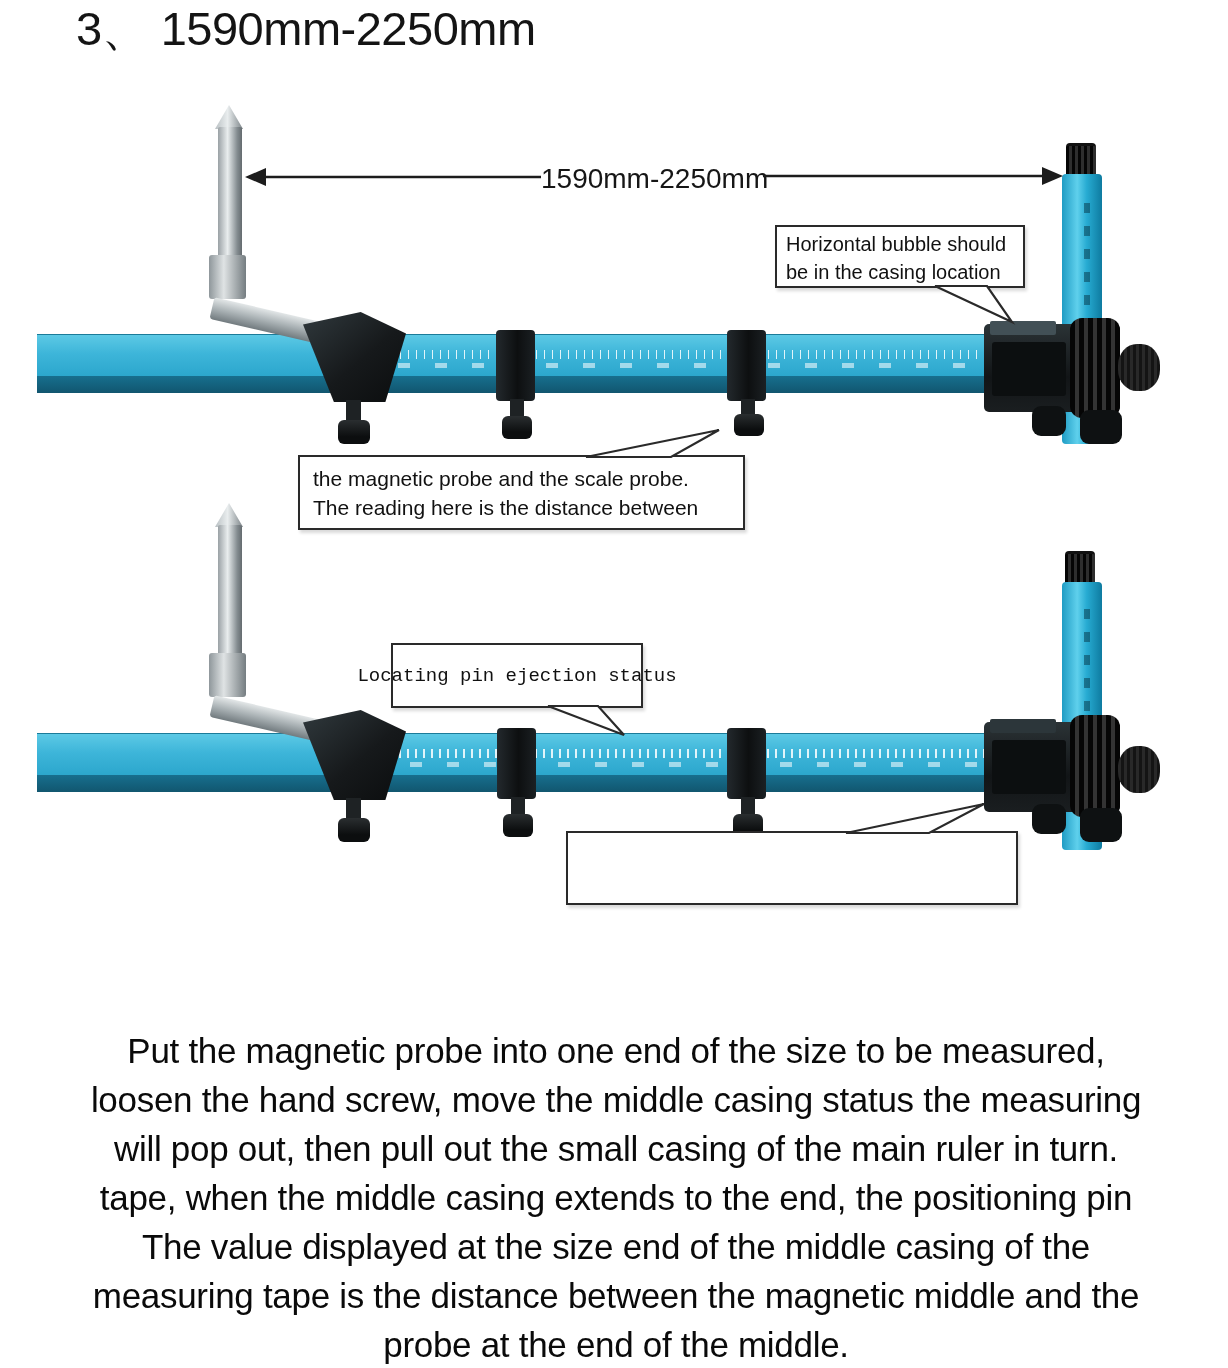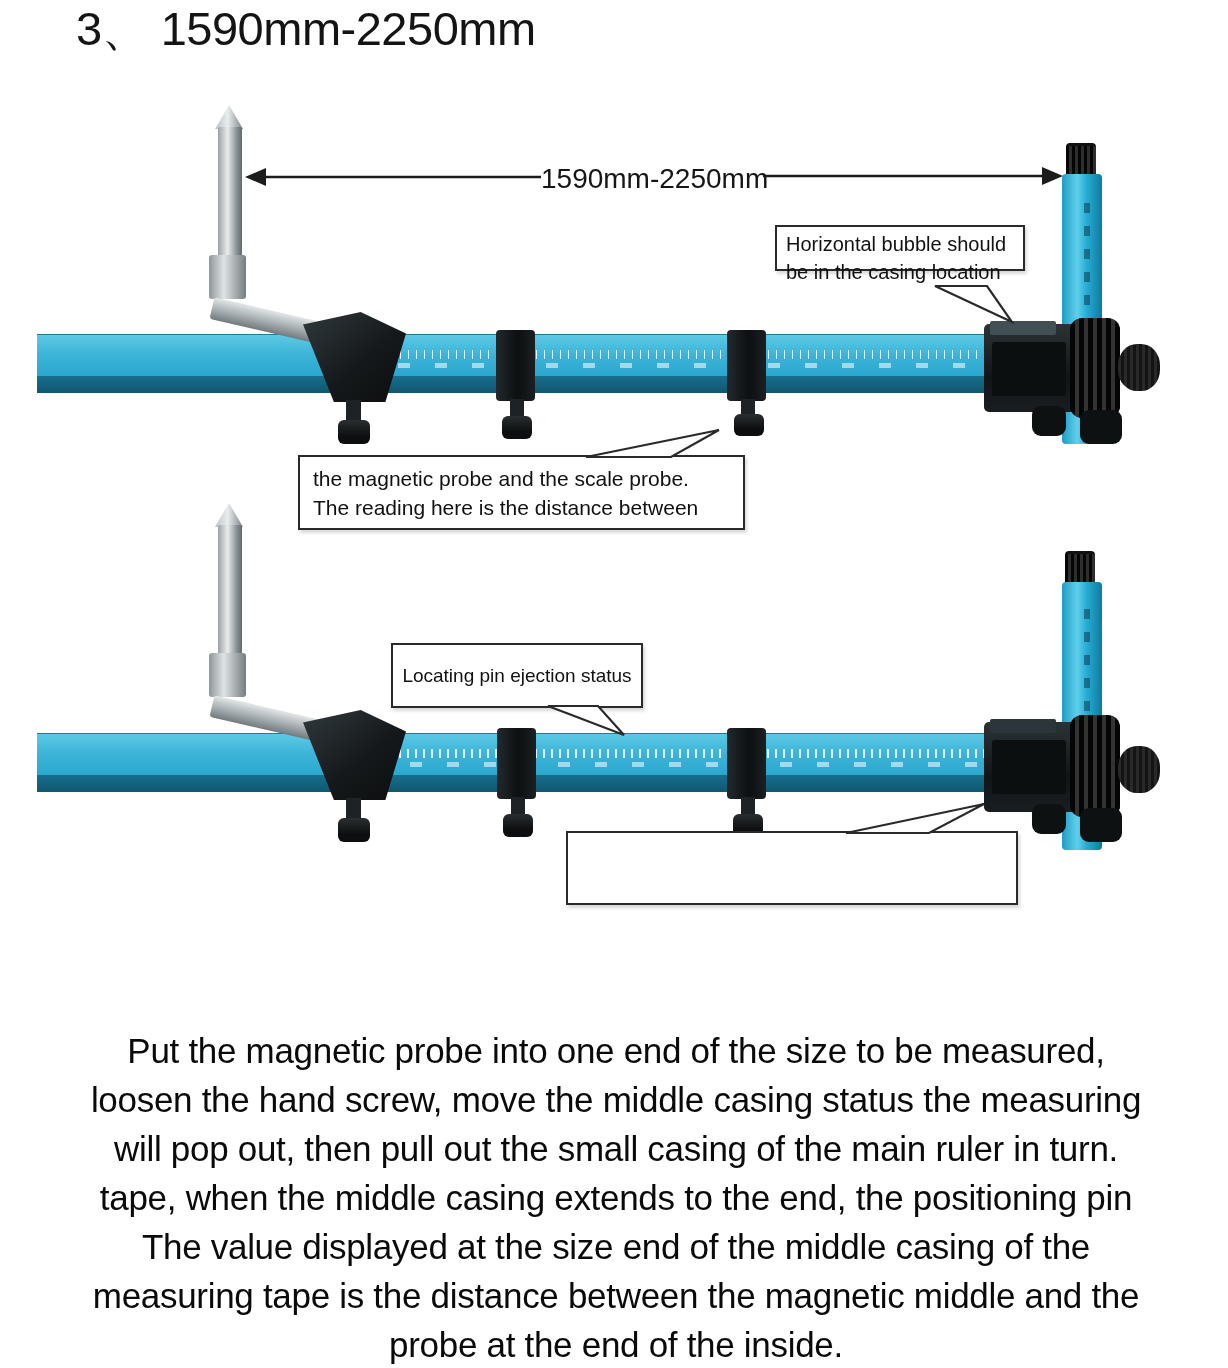--- a/index.html
+++ b/index.html
@@ -165,21 +165,21 @@
     <div class="abs bubble-panel" style="left:990px;top:321px;width:66px;height:14px;"></div>
     <div class="abs housing-plate" style="left:992px;top:342px;width:74px;height:54px;"></div>
     <div class="abs housing-ribs" style="left:1070px;top:318px;width:50px;height:100px;"></div>
     <div class="abs housing-ear" style="left:1032px;top:406px;width:34px;height:30px;"></div>
     <div class="abs housing-ear" style="left:1080px;top:410px;width:42px;height:34px;"></div>
     <div class="abs screw-stem" style="left:1110px;top:356px;width:14px;height:24px;"></div>
     <div class="abs hand-knob" style="left:1118px;top:344px;width:42px;height:47px;"></div>
 
     <div class="abs dim-label">1590mm-2250mm</div>
 
-    <div class="abs callout" style="left:775px;top:225px;width:250px;height:46px;padding:3px 16px 0 9px;font-size:20px;line-height:28px;">
+    <div class="abs callout" style="left:775px;top:225px;width:250px;height:63px;padding:3px 16px 0 9px;font-size:20px;line-height:28px;">
       <div class="ln">Horizontal bubble should</div>
       <div class="ln">be in the casing location</div>
     </div>
 
     <div class="abs callout" style="left:298px;top:455px;width:447px;height:75px;padding:7px 0 0 13px;font-size:21px;line-height:29px;">
       <div class="ln">the magnetic probe and the scale probe.</div>
       <div class="ln">The reading here is the distance between</div>
     </div>
   </div>
 
@@ -212,21 +212,21 @@
     </div>
     <div class="abs housing-body" style="left:984px;top:722px;width:136px;height:90px;"></div>
     <div class="abs bubble-panel" style="left:990px;top:719px;width:66px;height:14px;background:#2c363a;"></div>
     <div class="abs housing-plate" style="left:992px;top:740px;width:74px;height:54px;"></div>
     <div class="abs housing-ribs" style="left:1070px;top:715px;width:50px;height:102px;"></div>
     <div class="abs housing-ear" style="left:1032px;top:804px;width:34px;height:30px;"></div>
     <div class="abs housing-ear" style="left:1080px;top:808px;width:42px;height:34px;"></div>
     <div class="abs screw-stem" style="left:1110px;top:758px;width:14px;height:24px;"></div>
     <div class="abs hand-knob" style="left:1118px;top:746px;width:42px;height:47px;"></div>
 
-    <div class="abs callout" style="left:391px;top:643px;width:252px;height:65px;display:flex;align-items:center;justify-content:center;font-size:19px;">
+    <div class="abs callout" style="left:391px;top:643px;width:252px;height:65px;display:flex;align-items:center;justify-content:center;font-size:19px;font-family:Liberation Mono, monospace;">
       <div class="ln">Locating pin ejection status</div>
     </div>
 
     <div class="abs callout" style="left:566px;top:831px;width:452px;height:74px;font-size:20px;">
       <div class="ln"></div>
     </div>
   </div>
 
   <svg class="overlay" width="1228" height="1368" viewBox="0 0 1228 1368">
 
@@ -241,16 +241,16 @@
     <polygon points="846,833 984,804 929,833" fill="#ffffff" stroke="#2a2a2a" stroke-width="2.2"></polygon>
   </svg>
 
   <div class="abs para">
     <div class="iline">Put the magnetic probe into one end of the size to be measured,</div>
     <div class="iline">loosen the hand screw, move the middle casing status the measuring</div>
     <div class="iline">will pop out, then pull out the small casing of the main ruler in turn.</div>
     <div class="iline">tape, when the middle casing extends to the end, the positioning pin</div>
     <div class="iline">The value displayed at the size end of the middle casing of the</div>
     <div class="iline">measuring tape is the distance between the magnetic middle and the</div>
-    <div class="iline">probe at the end of the inside.</div>
+    <div class="iline">probe at the end of the middle.</div>
   </div>
 
 </div>
 
 </body></html>

